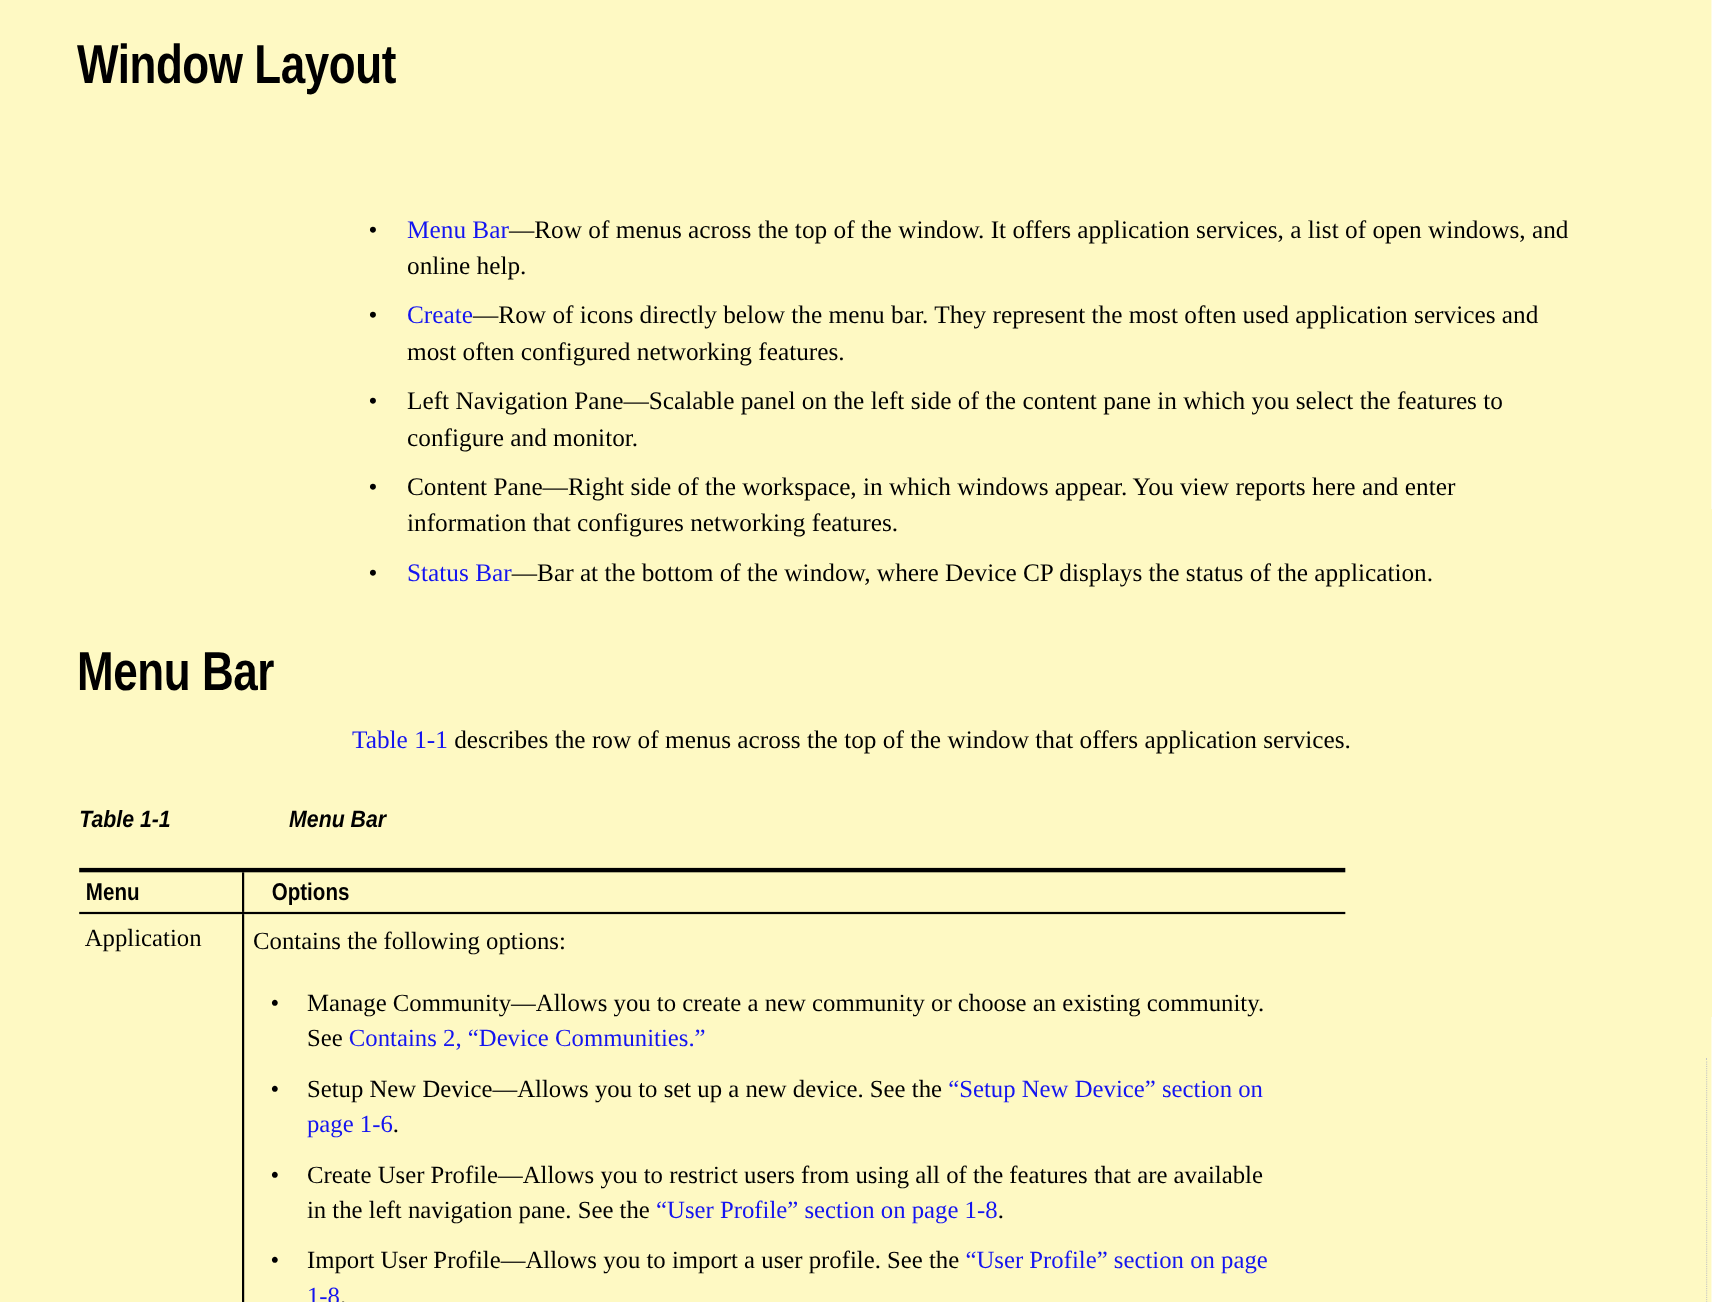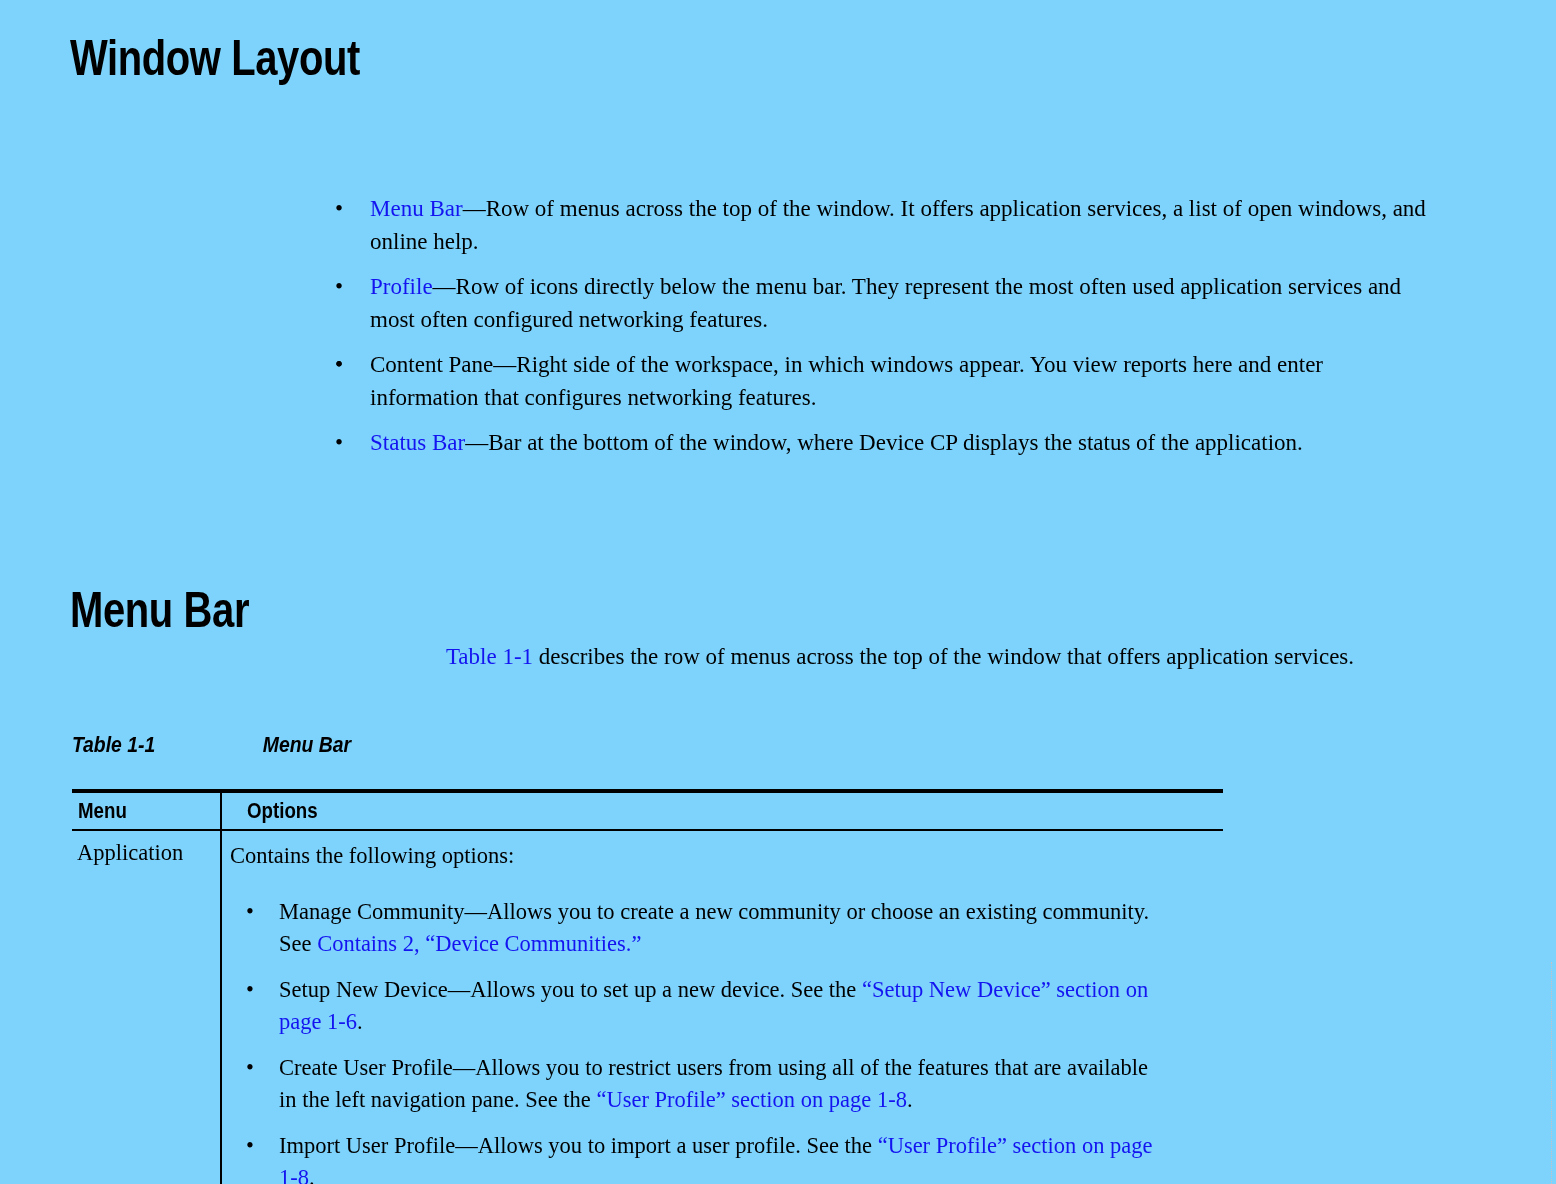--- a/index.html
+++ b/index.html
@@ -1,20 +1,20 @@
 <!DOCTYPE html>
 <html><head>
 <meta charset="utf-8">
 <style>
   * { margin:0; padding:0; box-sizing:border-box; }
   html,body { background:#fff; }
   .page {
     position:relative;
     width:1556px; height:1184px;
-    background:#7dd3fc;
+    background:#fef9c3;
     overflow:hidden;
     font-family:"Liberation Serif", serif;
     color:#000;
   }
   .h-cond {
     font-family:"Liberation Sans", sans-serif;
     font-weight:bold;
     transform:scaleX(0.80);
     transform-origin:0 50%;
     white-space:nowrap;
@@ -130,40 +130,41 @@
   </div>
 
 
   <ul class="bullets main-bullets">
     <li>
       <span class="marker">•</span>
       <span class="doclink">Menu Bar</span><span>—Row of menus across the top of the window. It offers application services, a list of open windows, and online help.</span>
     </li>
     <li>
       <span class="marker">•</span>
-      <span class="doclink">Profile</span><span>—Row of icons directly below the menu bar. They represent the most often used application services and most often configured networking features.</span>
-    </li>
-    <li>
-      <span class="marker">•</span>
+      <span class="doclink">Create</span><span>—Row of icons directly below the menu bar. They represent the most often used application services and most often configured networking features.</span>
+    </li>
+    <li>
+      <span class="marker">•</span>
+      <span>Left Navigation Pane—Scalable panel on the left side of the content pane in which you select the features to configure and monitor.</span>
     </li>
     <li>
       <span class="marker">•</span>
       <span>Content Pane—Right side of the workspace, in which windows appear. You view reports here and enter information that configures networking features.</span>
     </li>
     <li>
       <span class="marker">•</span>
       <span class="doclink">Status Bar</span><span>—Bar at the bottom of the window, where Device CP displays the status of the application.</span>
     </li>
   </ul>
 
   <div class="heading" style="left:70px; top:585px;">
     <span class="h-cond" style="display:inline-block;">Menu Bar</span>
   </div>
 
-  <div class="serif-block tableref" style="left:320px; top:641px;text-align:center;">
+  <div class="serif-block tableref" style="left:320px; top:657px;">
     <span class="doclink">Table 1-1</span><span> describes the row of menus across the top of the window that offers application services.</span>
   </div>
 
   <div class="caption">
     <span class="cap-label">Table 1-1</span><span>Menu Bar</span>
   </div>
 
   <div class="doc-table">
     <div class="thead-row">
       <div class="col-menu">

